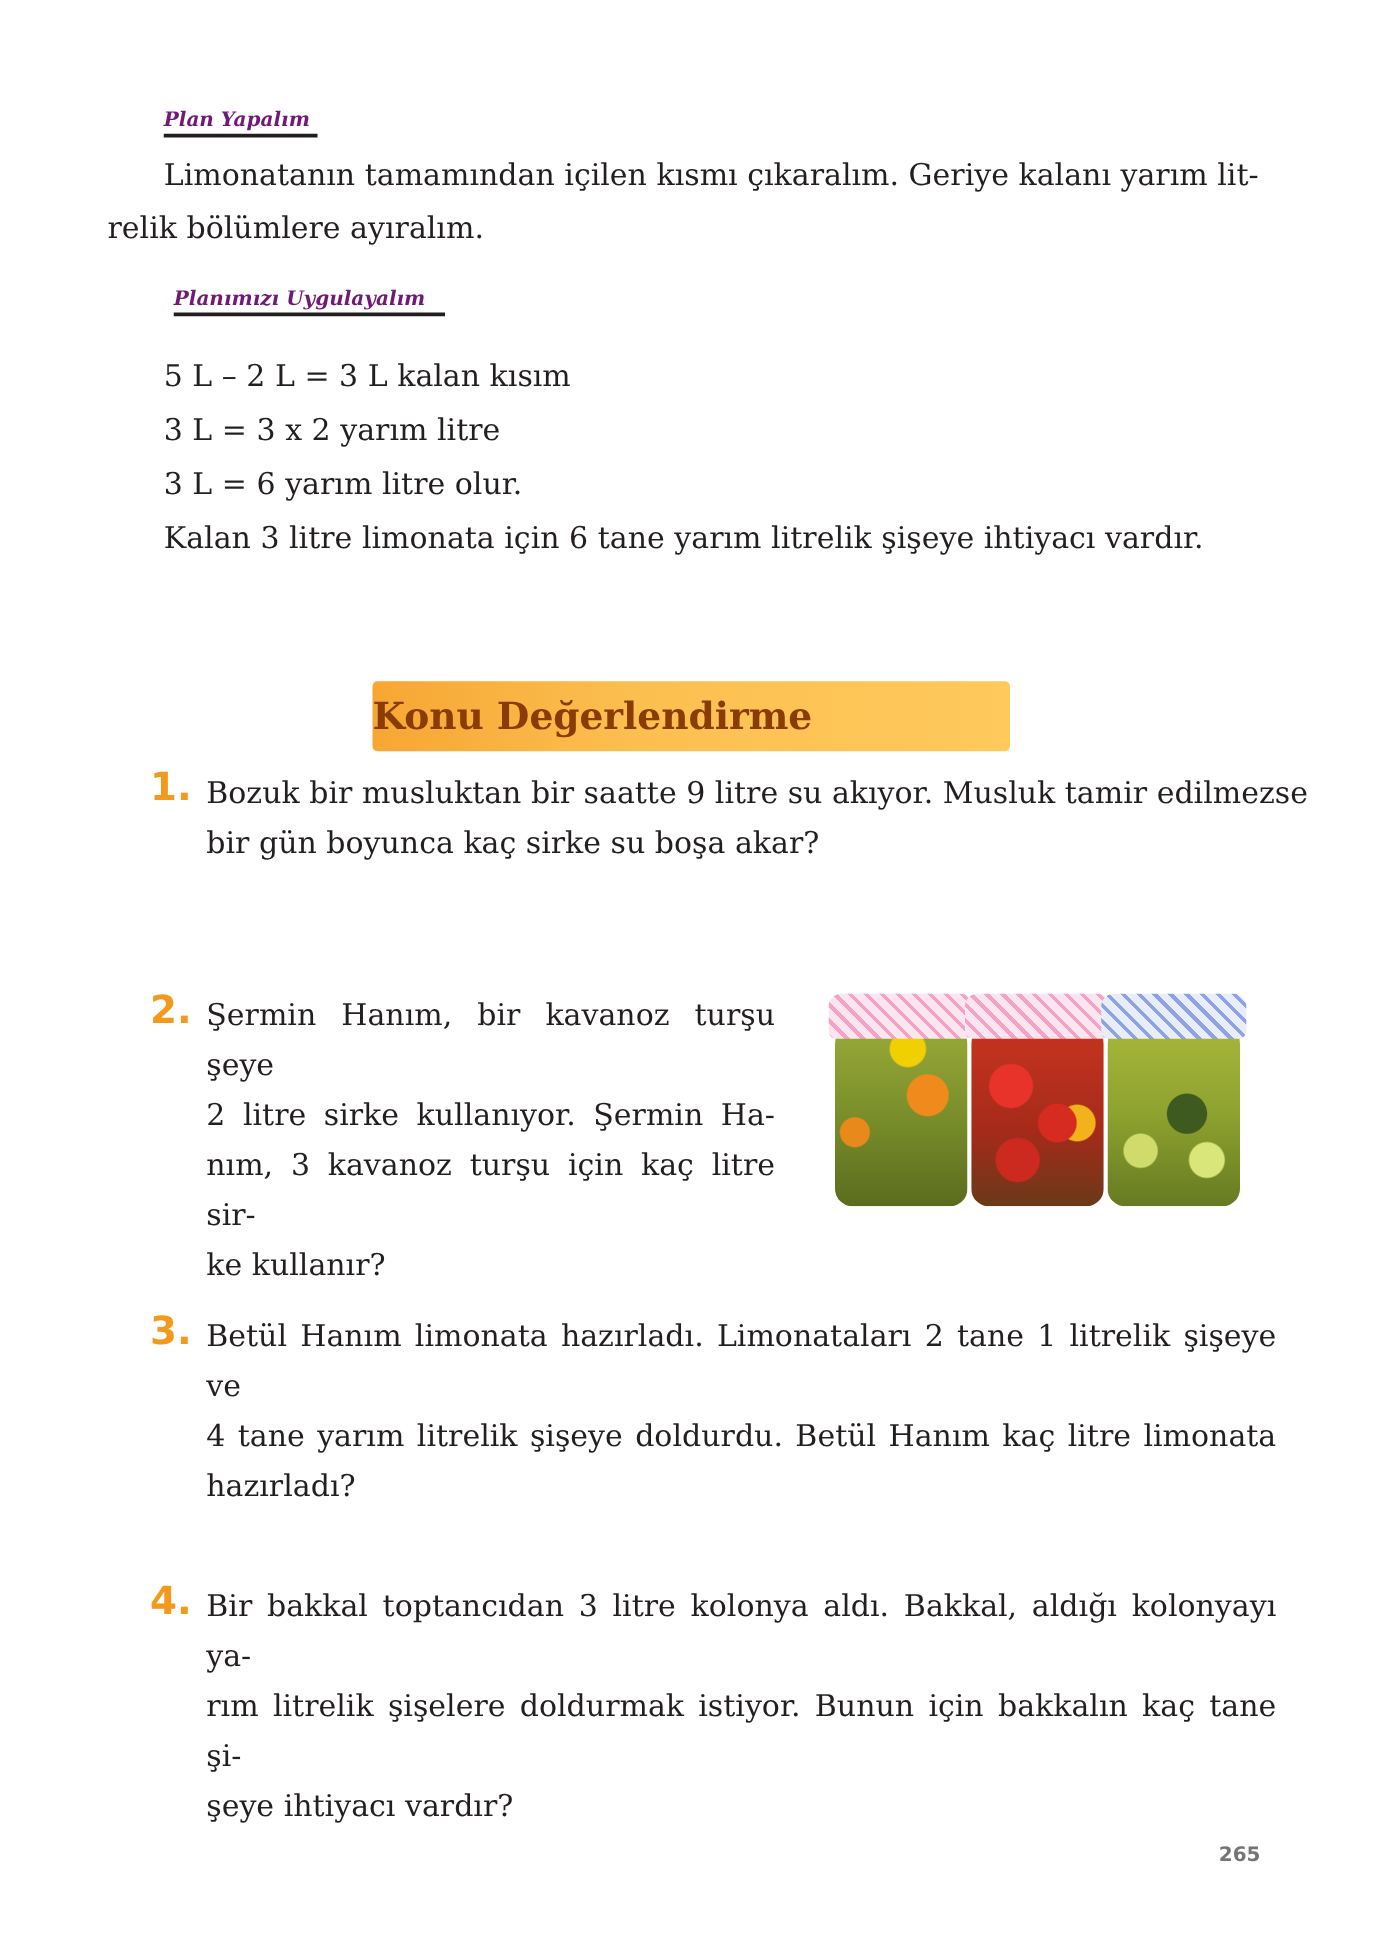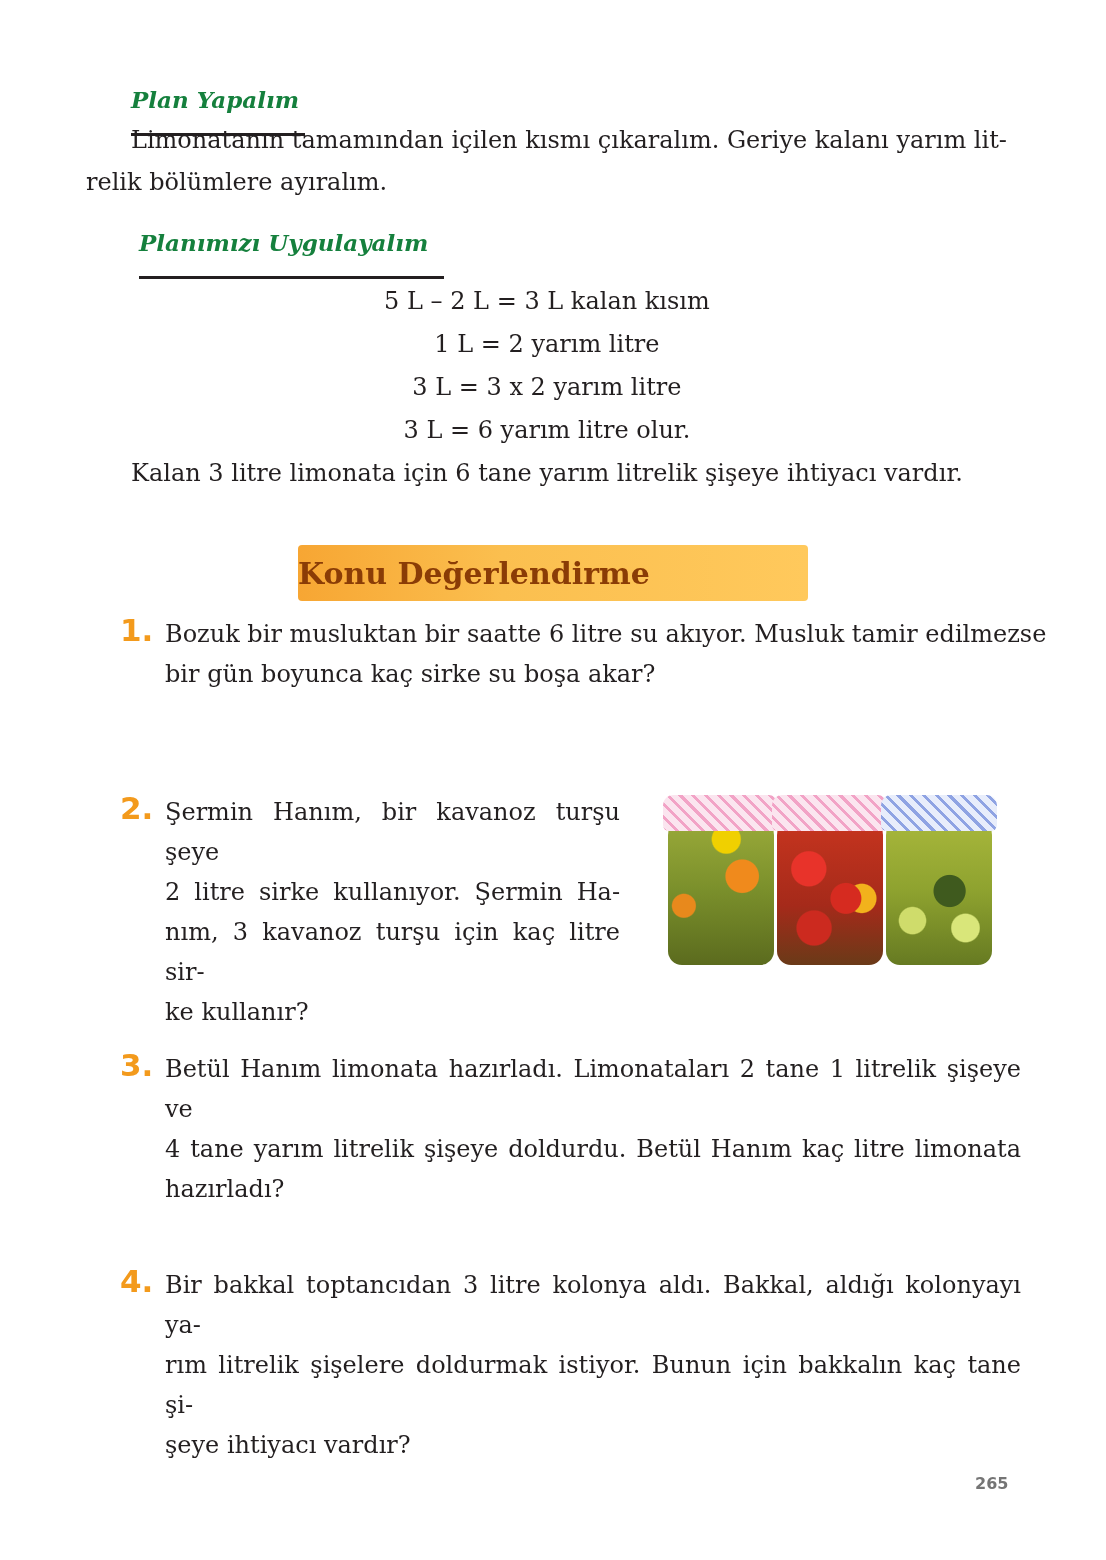--- a/index.html
+++ b/index.html
@@ -1,56 +1,55 @@
 <!DOCTYPE html>
 <html><head>
 <meta charset="utf-8">
 <style>
   html, body { margin:0; padding:0; background:#ffffff; }
   body { width:1106px; height:1560px; position:relative; overflow:hidden;
          font-family:"DejaVu Serif", serif; color:#231f20; }
   .abs { position:absolute; }
   .heading-it { font-family:"DejaVu Serif", serif; font-style:italic; font-weight:bold;
-                font-size:23px; color:#15803d; padding-bottom:20px; border-bottom:3px solid #231f20; }
-  .txt { font-size:24px; line-height:43px; white-space:nowrap;text-align:center; }
+                font-size:16px; color:#701a75; padding-bottom:2px; border-bottom:3px solid #231f20; }
+  .txt { font-size:24px; line-height:43px; white-space:nowrap; }
   .banner { left:298px; top:545px; width:510px; height:56px; border-radius:4px;
             background:linear-gradient(90deg,#f7a633 0%,#fbbf4f 40%,#ffc95c 100%);
             display:flex; align-items:center; justify-content:flex-start; }
   .banner span { font-family:"DejaVu Serif", serif; font-weight:bold; font-size:30px; color:#8a3c06; }
   .qnum { font-family:"DejaVu Sans", sans-serif; font-weight:bold; font-size:31px; color:#f39a1c; }
   .qtext { font-size:24px; line-height:40px; text-align:justify; }
   .pageno { font-family:"DejaVu Sans", sans-serif; font-weight:bold; font-size:16px; color:#757575; }
   .jar { position:absolute; top:22px; width:106px; height:148px; border-radius:18px 18px 14px 14px; overflow:hidden; }
   .lid { position:absolute; top:0; height:36px; width:116px; border-radius:10px 10px 6px 6px; }
 </style>
 </head>
 <body>
 
 <div class="abs heading-it" style="left:131px; top:86px; padding-right:6px;">Plan Yapalım</div>
 <div class="abs txt" style="left:131px; top:119px;">Limonatanın tamamından içilen kısmı çıkaralım. Geriye kalanı yarım lit-</div>
 <div class="abs txt" style="left:86px; top:161px;">relik bölümlere ayıralım.</div>
 
 <div class="abs heading-it" style="left:139px; top:229px; padding-right:16px;">Planımızı Uygulayalım</div>
 <div class="abs" style="left:131px; top:280px;">
   <div class="txt">5 L – 2 L = 3 L kalan kısım</div>
-  <div class="txt">1 L = 2 yarım litre</div>
   <div class="txt">3 L = 3 x 2 yarım litre</div>
   <div class="txt">3 L = 6 yarım litre olur.</div>
   <div class="txt">Kalan 3 litre limonata için 6 tane yarım litrelik şişeye ihtiyacı vardır.</div>
 </div>
 
 <div class="abs banner">
   <span>Konu Değerlendirme</span>
 </div>
 
 <div class="abs" style="left:120px; top:612px;">
   <span class="qnum">1.</span>
 </div>
 <div class="abs qtext" style="left:165px; top:614px; width:856px;">
-  <div style="white-space:nowrap;">Bozuk bir musluktan bir saatte 6 litre su akıyor. Musluk tamir edilmezse</div>
+  <div style="white-space:nowrap;">Bozuk bir musluktan bir saatte 9 litre su akıyor. Musluk tamir edilmezse</div>
   <div>bir gün boyunca kaç sirke su boşa akar?</div>
 </div>
 
 <div class="abs" style="left:120px; top:790px;">
   <span class="qnum">2.</span>
 </div>
 <div class="abs qtext" style="left:165px; top:792px; width:455px;">
   <div>Şermin Hanım, bir kavanoz turşu şeye</div>
   <div style="text-align:justify; text-align-last:justify;">2 litre sirke kullanıyor. Şermin Ha-</div>
   <div style="text-align:justify; text-align-last:justify;">nım, 3 kavanoz turşu için kaç litre sir-</div>

